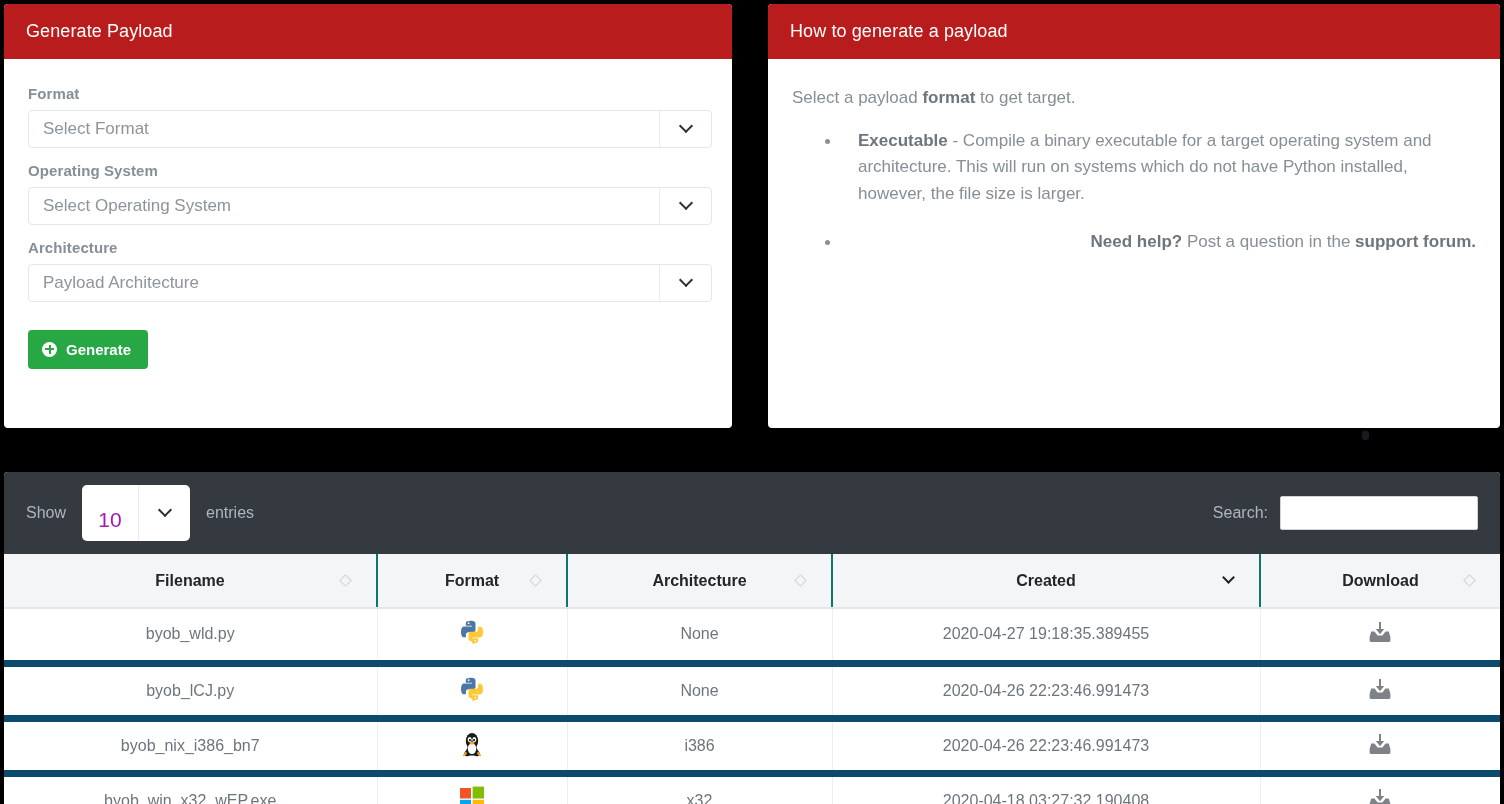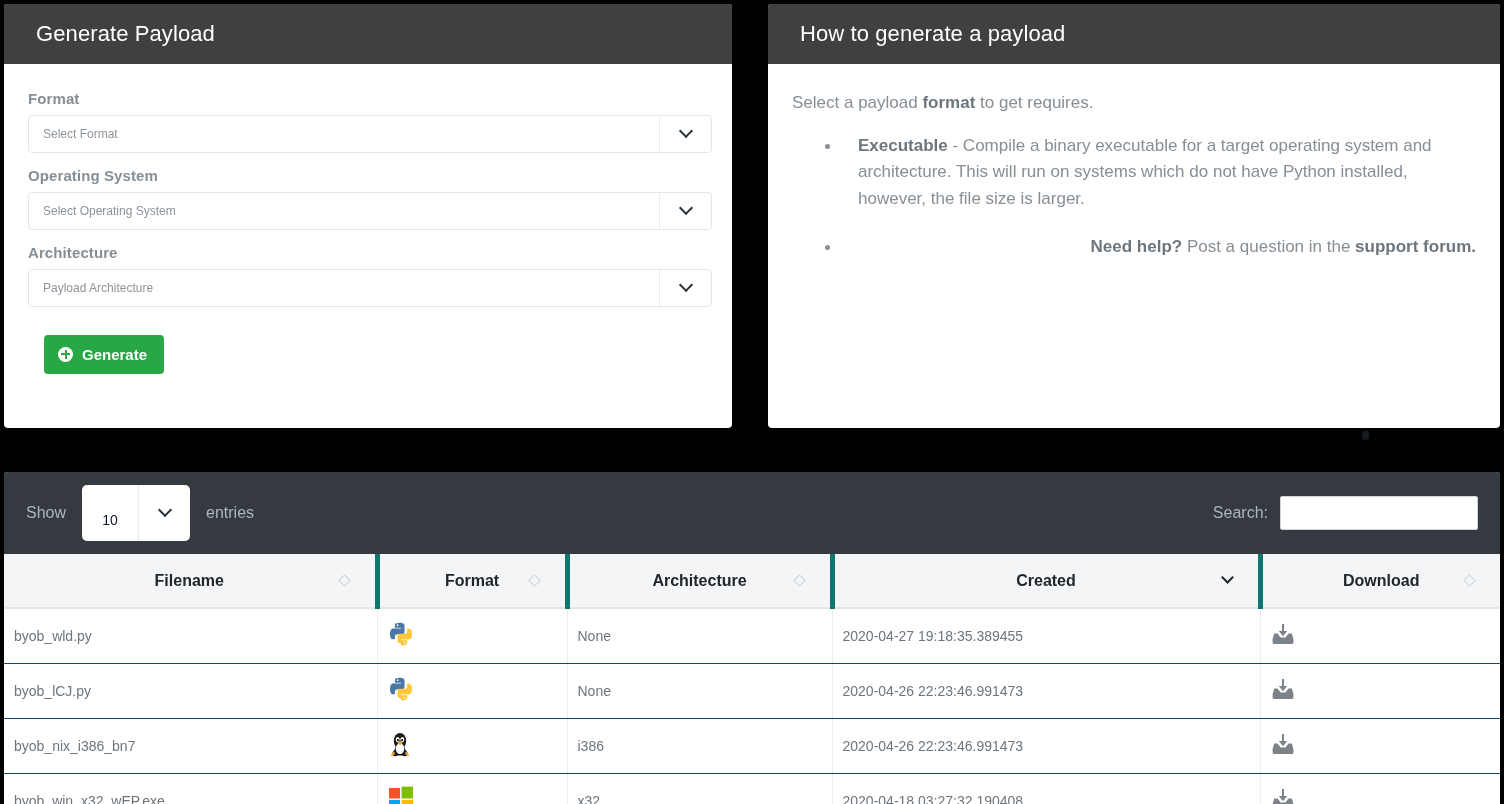--- a/index.html
+++ b/index.html
@@ -30,24 +30,24 @@
     background: #ffffff;
     border-radius: 4px;
     overflow: hidden;
     box-shadow: 0 0 0 1px rgba(0,0,0,0.06);
   }
 
   .card-generate { width: 728px; height: 424px; }
   .card-help     { width: 732px; height: 424px; }
 
   .card-header {
-    background: #404040;
+    background: #b91c1c;
     color: #ffffff;
-    padding: 16px 32px;
-    font-size: 22px;
+    padding: 16px 22px;
+    font-size: 18px;
     font-weight: 400;
     letter-spacing: 0.1px;
     line-height: 1.25;
   }
 
   .card-body { padding: 26px 24px 20px 24px; }
 
   
   .field-label {
     display: block;
@@ -67,21 +67,21 @@
     border-radius: 4px;
     background: #ffffff;
     margin-bottom: 14px;
   }
 
   .select-value {
     flex: 1;
     display: flex;
     align-items: center;
     padding: 0 14px;
-    font-size: 12px;
+    font-size: 17px;
     color: #8d949b;
   }
 
   .select-arrow {
     width: 52px;
     display: flex;
     align-items: center;
     justify-content: center;
     border-left: 1px solid #e9ecef;
   }
@@ -102,21 +102,20 @@
     gap: 9px;
     background: #28a745;
     color: #ffffff;
     border: none;
     border-radius: 4px;
     padding: 11px 17px 11px 14px;
     font-size: 15px;
     font-family: "Liberation Sans", sans-serif;
     font-weight: bold;
     cursor: pointer;
-    margin-left: 16px;
   }
 
   .plus-circle {
     position: relative;
     width: 15px; height: 15px;
     border-radius: 50%;
     background: #ffffff;
     flex: 0 0 auto;
   }
   .plus-circle::before, .plus-circle::after {
@@ -193,22 +192,22 @@
     height: 56px;
     background: #ffffff;
     border-radius: 5px;
     overflow: hidden;
   }
   .len-select .len-val {
     width: 56px;
     display: flex;
     align-items: center;
     justify-content: center;
-    font-size: 14px;
-    color: #0f172a;
+    font-size: 21px;
+    color: #a21caf;
     margin-top: 14px;
   }
   .len-select .len-arrow {
     width: 52px;
     display: flex;
     align-items: center;
     justify-content: center;
     border-left: 1px solid #e9ecef;
   }
 
@@ -237,21 +236,21 @@
     table-layout: fixed;
   }
 
   table.data th {
     background: #f4f5f6;
     color: #22262a;
     font-size: 16px;
     font-weight: bold;
     height: 54px;
     border-bottom: 2px solid #e3e5e7;
-    border-right: 5px solid #0f766e;
+    border-right: 2px solid #0f766e;
     position: relative;
     padding: 0 26px;
   }
   table.data th:last-child { border-right: none; }
 
   .th-inner {
     display: flex;
     align-items: center;
     justify-content: center;
     position: relative;
@@ -276,23 +275,24 @@
   .chev-sm {
     display: inline-block;
     width: 9px; height: 9px;
     border-right: 2.5px solid #1d2125;
     border-bottom: 2.5px solid #1d2125;
     transform: translateY(-3px) rotate(45deg);
   }
 
   table.data td {
     height: 55px;
-    font-size: 14px;
+    text-align: center;
+    font-size: 16px;
     color: #6c757d;
-    border-bottom: 1px solid #0c4a6e;
+    border-bottom: 7px solid #0c4a6e;
     border-right: 1px solid #eceef0;
     padding: 0 10px;
   }
   table.data td:last-child { border-right: none; }
 
   
   .os-icon { display: inline-block; vertical-align: middle; }
 
   .dl-icon { display: inline-block; vertical-align: middle; }
 
@@ -354,21 +354,21 @@
         </button>
 
       </div>
     </section>
 
     <section class="card card-help">
       <div class="card-header">How to generate a payload</div>
       <div class="card-body">
 
         <p class="help-intro">
-          <span>Select a payload </span><b>format</b><span> to get requires.</span>
+          <span>Select a payload </span><b>format</b><span> to get target.</span>
         </p>
 
         <ul class="help-list">
           <li class="help-item">
             <span class="bullet"></span>
             <b>Executable</b><span> - Compile a binary executable for a target operating system and architecture. This will run on systems which do not have Python installed, however, the file size is larger.</span>
           </li>
           <li class="help-item">
             <span class="bullet"></span>
             <b>Need help?</b><span> Post a question in the </span><b>support forum.</b>

